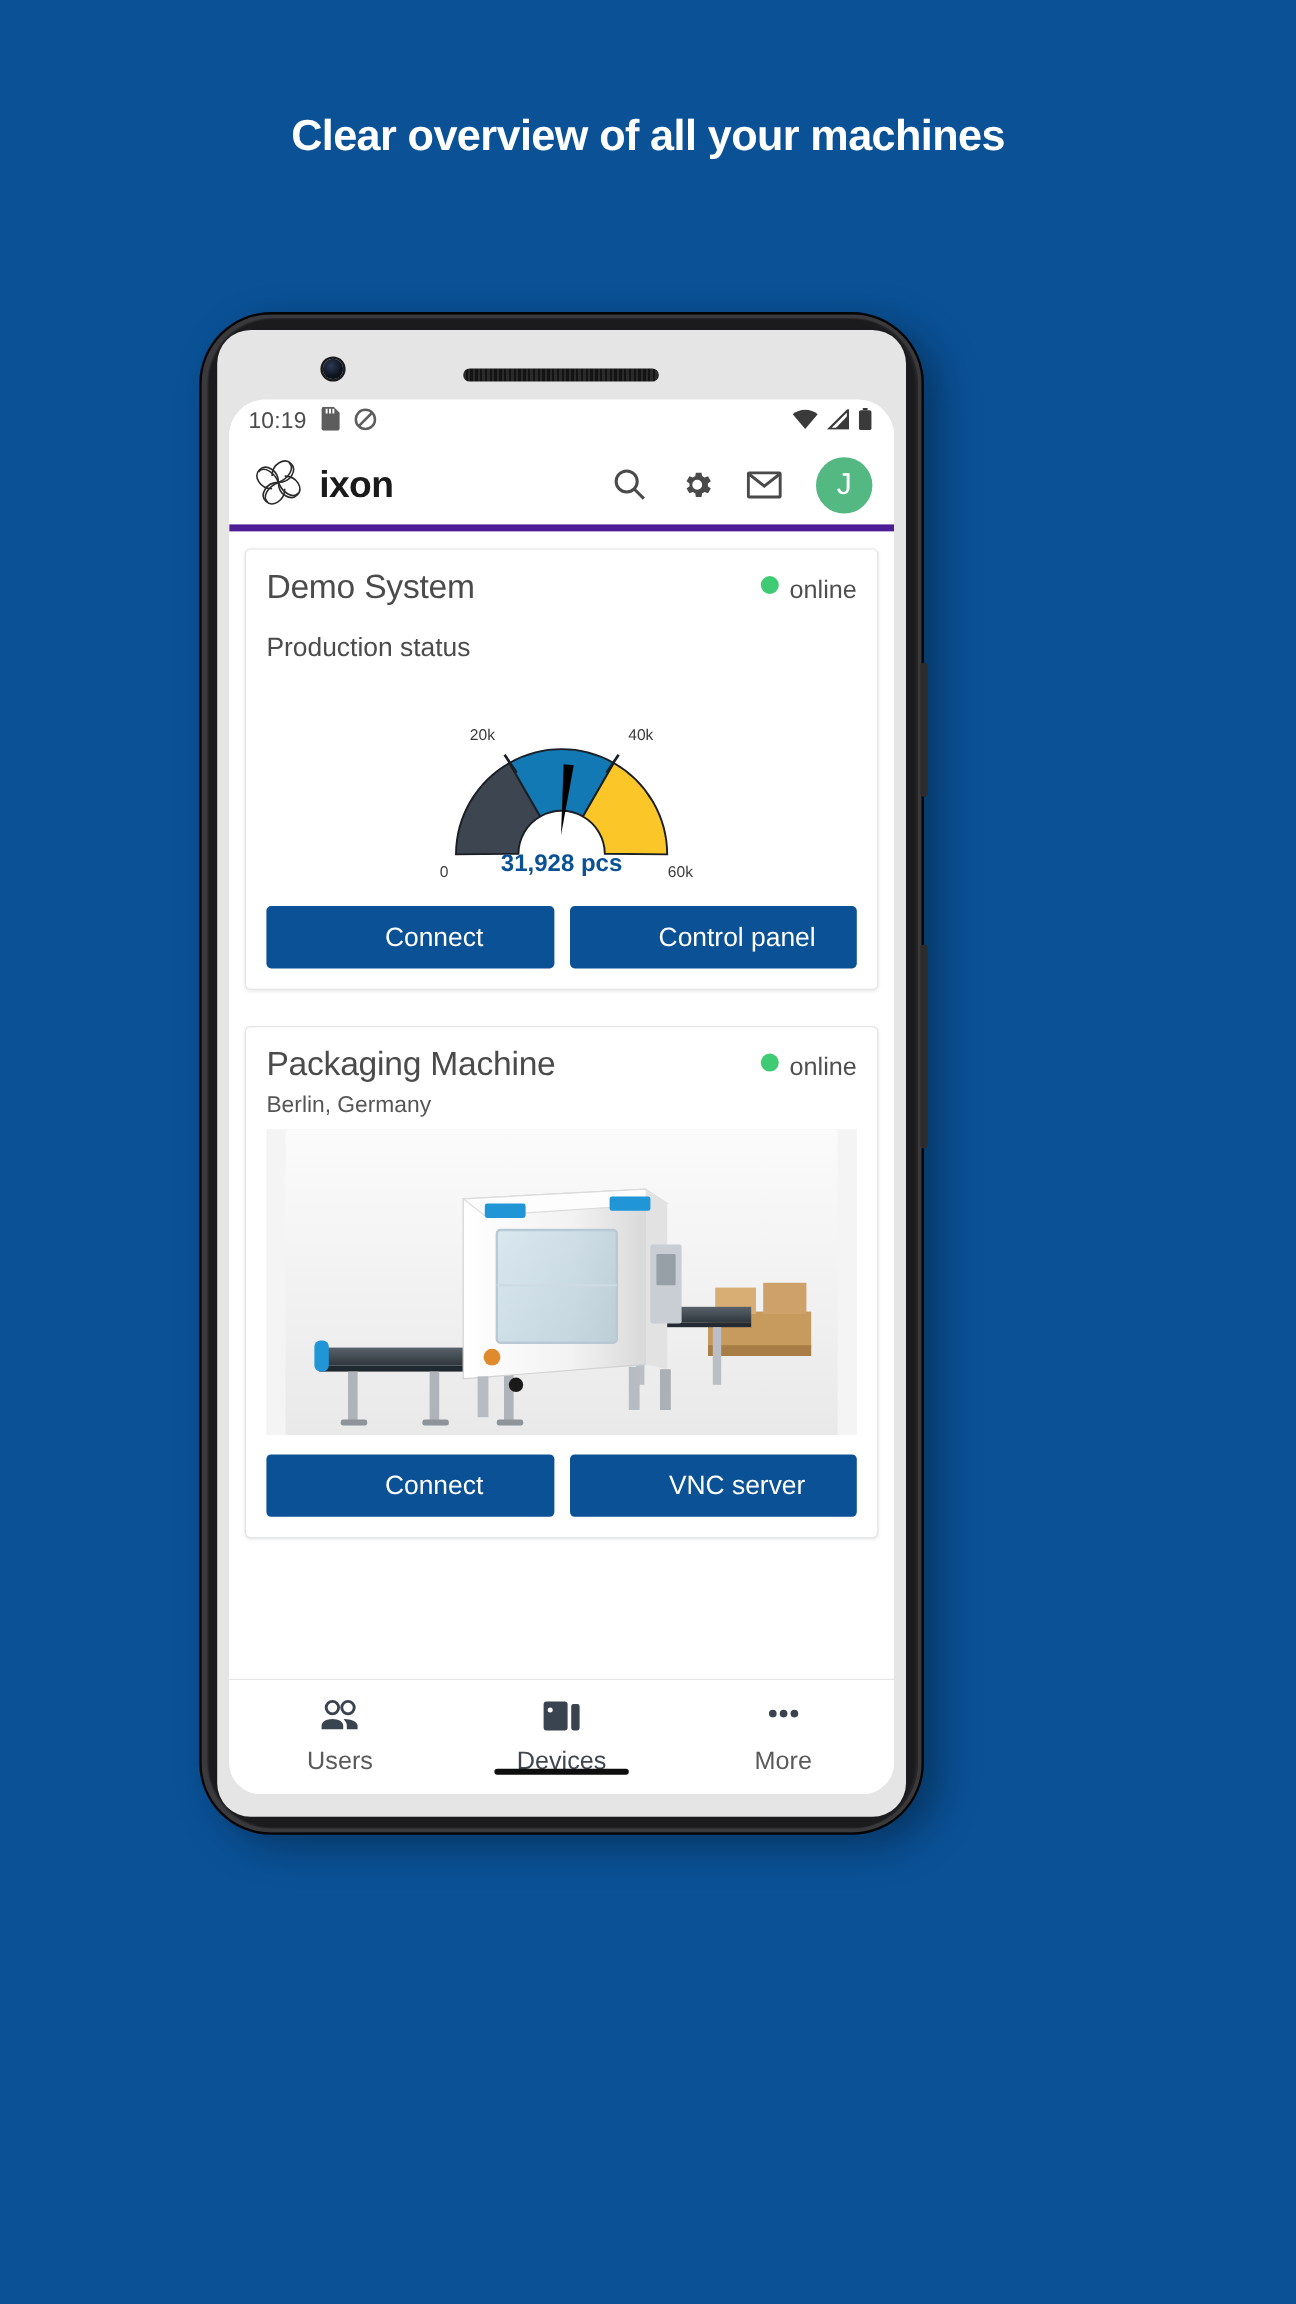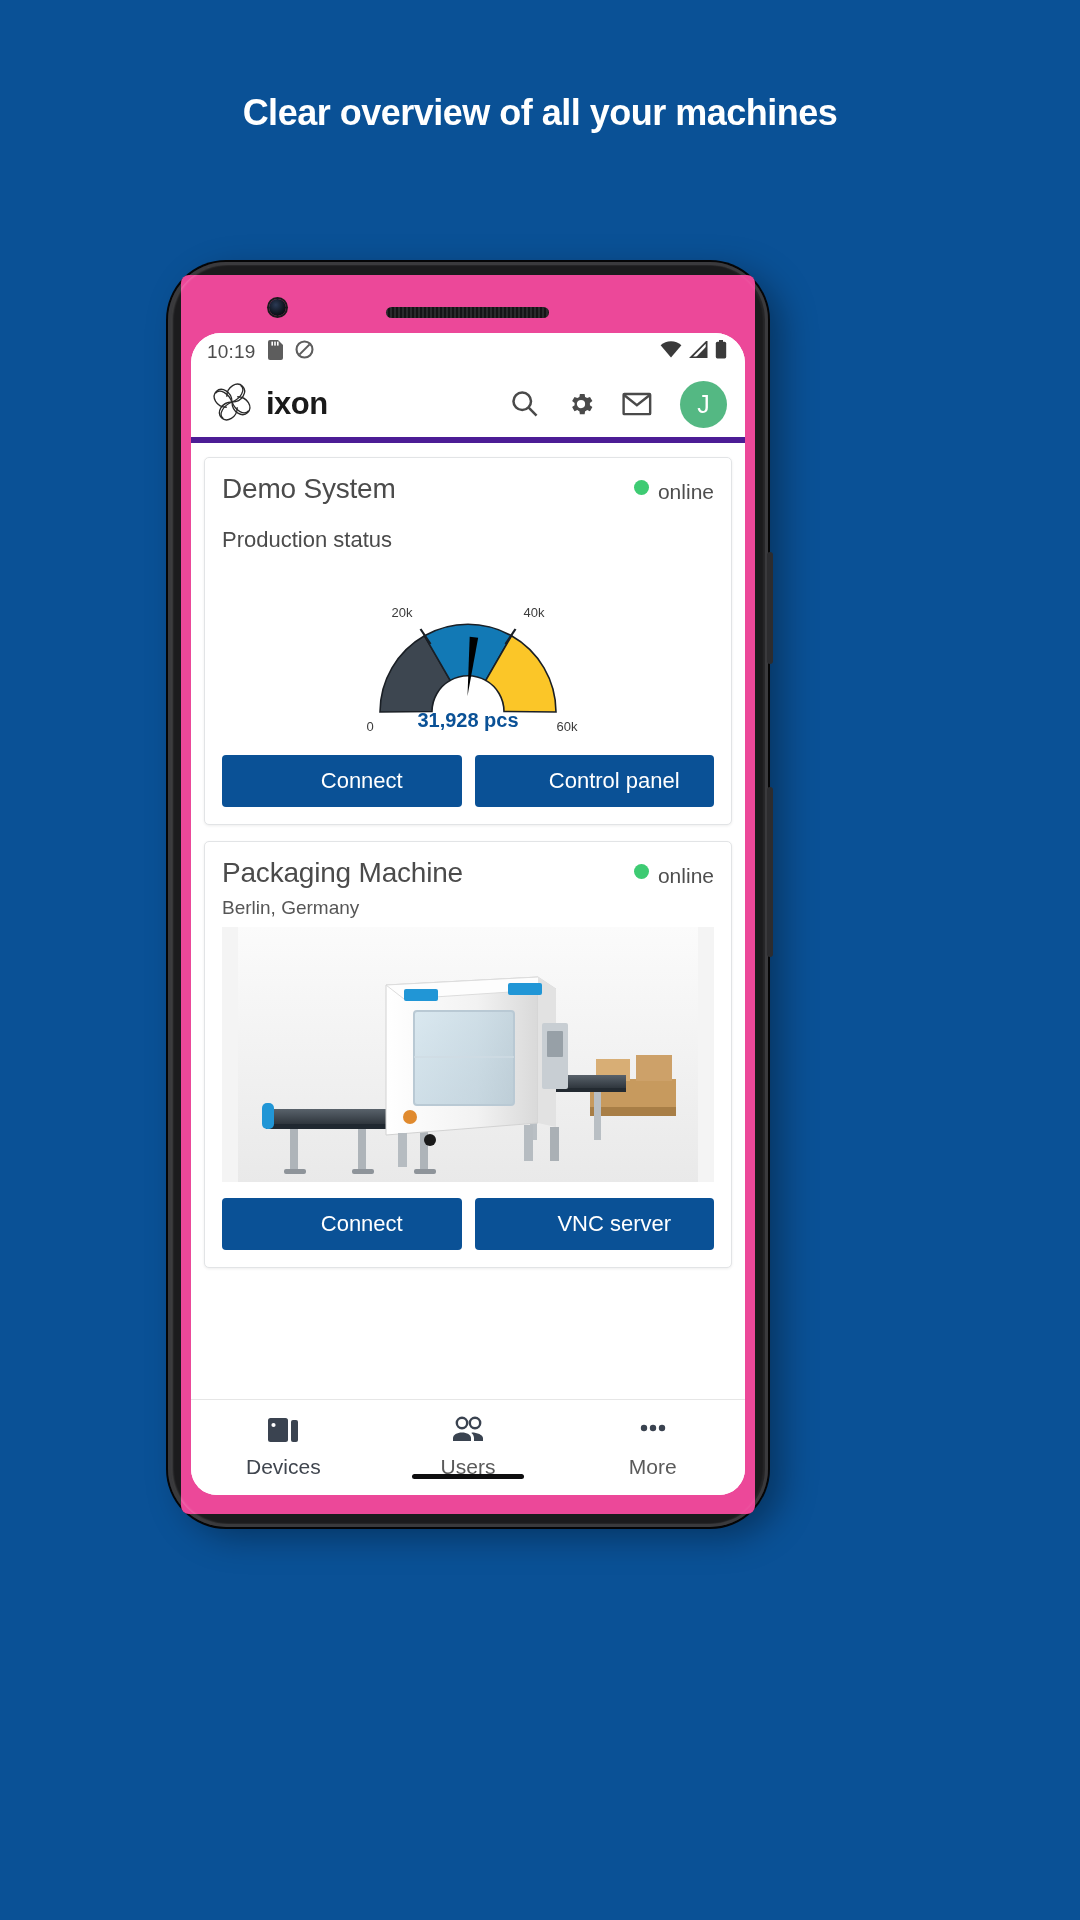--- a/index.html
+++ b/index.html
@@ -45,22 +45,22 @@
   #volume-button{
     position:absolute; right:-5px; top:525px;
     width:6px; height:170px; background:#2c2c2f; border-radius:3px;
   }
 
   
   #phone-bezel {
     position: absolute;
     left: 13px; top: 13px;
     width: 574px; height: 1239px;
-    background: #ec4899;
-    border-radius: 8px;
+    background: #e5e5e5;
+    border-radius: 28px;
     overflow: hidden;
   }
   #front-camera{
     position:absolute; left:88px; top:24px;
     width: 17px; height: 17px; border-radius:50%;
     background: radial-gradient(circle at 40% 35%, #2b3a55 0%, #101620 55%, #000 100%);
     box-shadow: 0 0 0 2px #1a1a1c;
   }
   #earpiece{
     position:absolute; left:205px; top:32px;
@@ -119,21 +119,21 @@
     flex: 1; background: #ffffff;
     padding: 14px 13px 0 13px;
     overflow: hidden;
   }
   .device-card {
     background: #ffffff;
     border: 1px solid #e2e4e6;
     border-radius: 5px;
     box-shadow: 0 1px 3px rgba(0,0,0,0.07);
     padding: 16px 17px 17px 17px;
-    margin-bottom: 16px;
+    margin-bottom: 30px;
   }
   .card-head { display:flex; align-items:flex-start; }
   .device-name {
     font-size: 28px; color: #4b4b4b; font-weight: normal;
     letter-spacing: -0.2px; line-height: 1.1;
   }
   .status-wrap { margin-left:auto; display:flex; align-items:flex-start; gap:9px; padding-top:6px;}
   .status-dot { width:15px; height:15px; border-radius:50%; background:#3ecb73; }
   .status-text { font-size:21px; color:#4e4e4e; }
   .device-location {
@@ -414,41 +414,41 @@
 
           <div class="card-buttons">
             <button class="btn-primary">Connect</button>
             <button class="btn-primary">VNC server</button>
           </div>
         </div>
 
       </div>
 
       <div id="bottom-nav">
-        <div class="nav-item active">
-          <span>
-            <svg width="36" height="28" viewBox="0 0 36 28">
-                <rect x="3" y="2" width="20" height="24" rx="2.5" fill="#3a4350"></rect>
-                <circle cx="8.5" cy="9" r="2.1" fill="#ffffff"></circle>
-                <rect x="26" y="4" width="7" height="22" rx="2" fill="#3a4350"></rect>
-              </svg>
-          </span>
-          <span class="nav-label">Devices</span>
-        </div>
         <div class="nav-item">
           <span>
             <svg width="36" height="28" viewBox="0 0 36 28">
                 <circle cx="12" cy="7" r="5.2" fill="none" stroke="#3a4350" stroke-width="2.4"></circle>
                 <circle cx="25" cy="7" r="5.2" fill="none" stroke="#3a4350" stroke-width="2.4"></circle>
                 <path d="M3 25v-3c0-3.3 4-5.6 9-5.6s9 2.3 9 5.6v3z" fill="#3a4350"></path>
                 <path d="M22 16.4c5 0 11 2.3 11 5.6v3H24v-3c0-2-1-3.8-2.6-5.1z" fill="#3a4350"></path>
               </svg>
           </span>
           <span class="nav-label">Users</span>
         </div>
+        <div class="nav-item active">
+          <span>
+            <svg width="36" height="28" viewBox="0 0 36 28">
+                <rect x="3" y="2" width="20" height="24" rx="2.5" fill="#3a4350"></rect>
+                <circle cx="8.5" cy="9" r="2.1" fill="#ffffff"></circle>
+                <rect x="26" y="4" width="7" height="22" rx="2" fill="#3a4350"></rect>
+              </svg>
+          </span>
+          <span class="nav-label">Devices</span>
+        </div>
         <div class="nav-item">
           <span>
             <svg width="36" height="28" viewBox="0 0 36 28">
                 <circle cx="9" cy="12" r="3.2" fill="#3a4350"></circle>
                 <circle cx="18" cy="12" r="3.2" fill="#3a4350"></circle>
                 <circle cx="27" cy="12" r="3.2" fill="#3a4350"></circle>
               </svg>
           </span>
           <span class="nav-label">More</span>
         </div>

